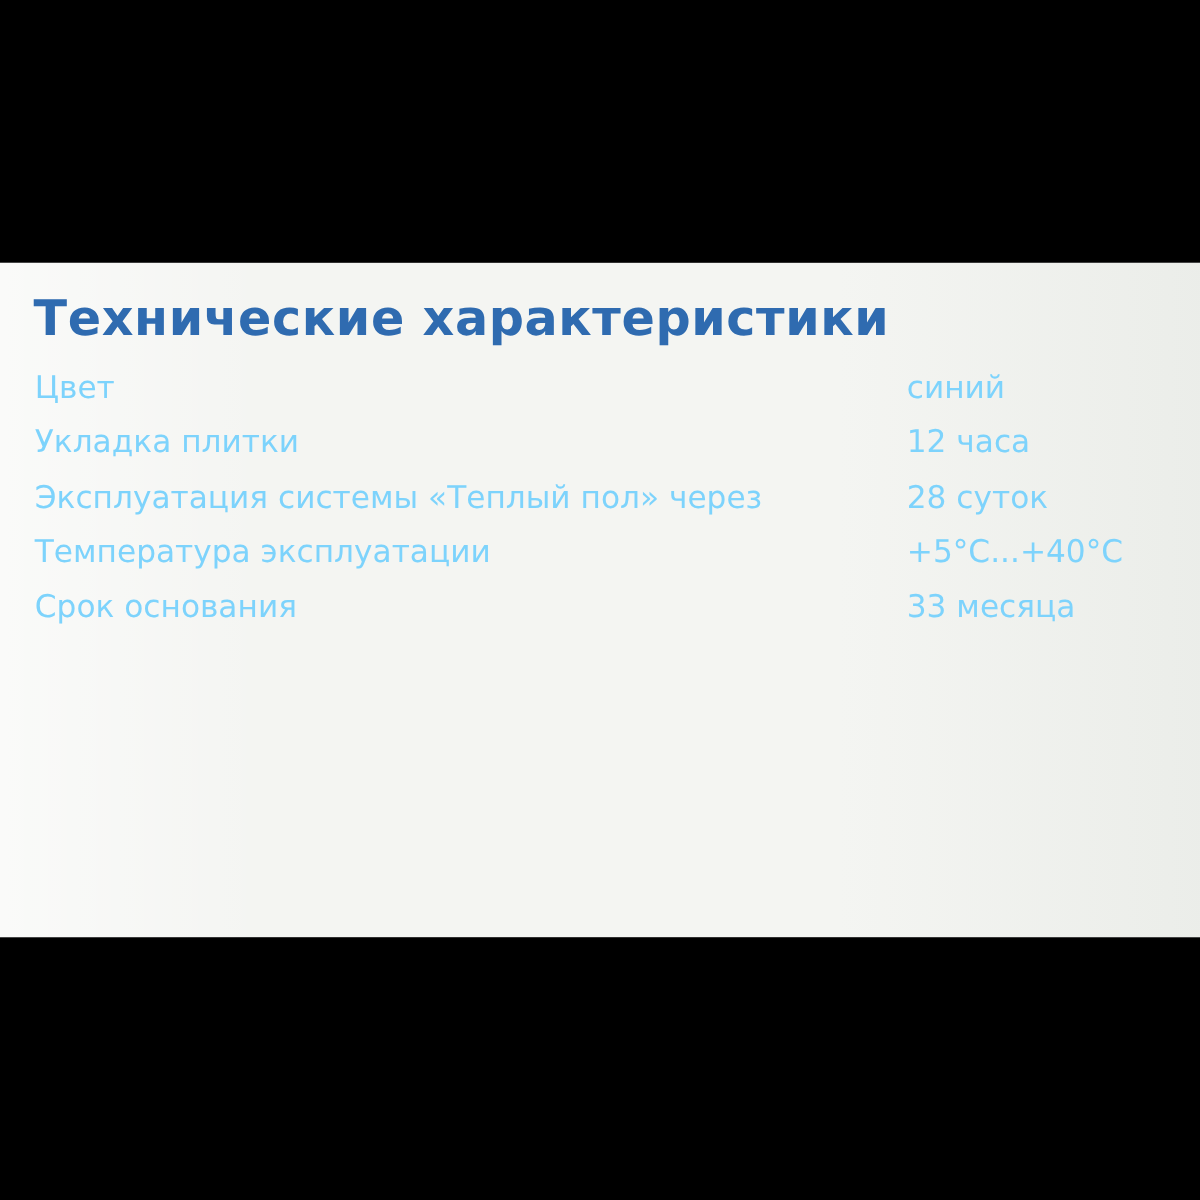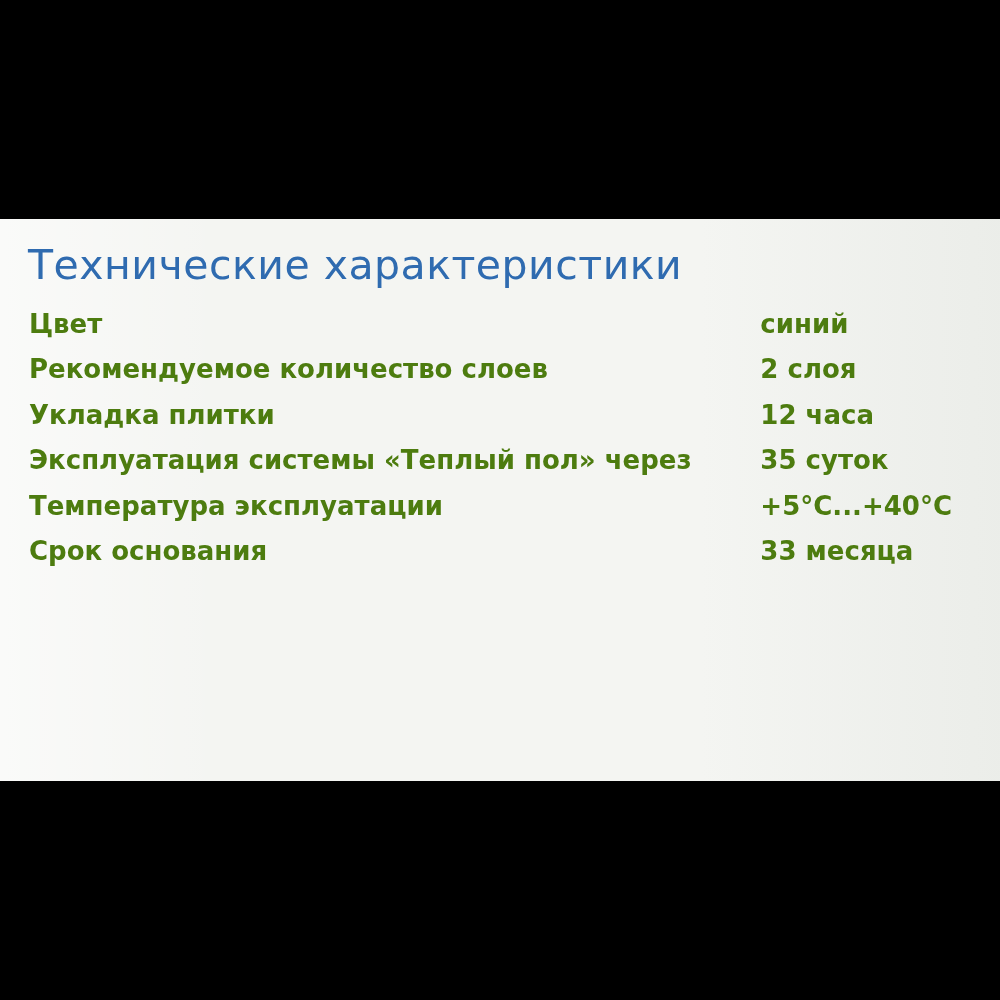--- a/index.html
+++ b/index.html
@@ -42,39 +42,39 @@
     top: 219px;
     width: 1000px;
     height: 562px;
     padding: 0 26px;
     box-sizing: border-box;
     z-index: 3;
   }
   .title {
     color: #2f6bb0;
     font-family: "DejaVu Sans", sans-serif;
-    font-weight: normal;
+    font-weight: bold;
     font-size: 41px;
     letter-spacing: 0.5px;
     margin: 22px 0 12px 2px;
     white-space: nowrap;
   }
   .spec-table {
     width: 100%;
     border-collapse: collapse;
   }
   .spec-row {
     height: 45.5px;
   }
   .spec-name,
   .spec-value {
-    color: #4d7c0f;
+    color: #7dd3fc;
     font-family: "DejaVu Sans", sans-serif;
     font-size: 26px;
-    font-weight: 700;
+    font-weight: 400;
     padding: 0;
     white-space: nowrap;
     vertical-align: middle;
   }
   .spec-name {
     text-align: left;
     padding-left: 3px;
   }
   .spec-value {
     text-align: left;
@@ -95,30 +95,26 @@
   <div class="content">
     <div class="title">Технические характеристики</div>
 
     <table class="spec-table">
       <tbody>
         <tr class="spec-row">
           <td class="spec-name">Цвет</td>
           <td class="spec-value">синий</td>
         </tr>
         <tr class="spec-row">
-          <td class="spec-name">Рекомендуемое количество слоев</td>
-          <td class="spec-value">2 слоя</td>
-        </tr>
-        <tr class="spec-row">
           <td class="spec-name">Укладка плитки</td>
           <td class="spec-value">12 часа</td>
         </tr>
         <tr class="spec-row">
           <td class="spec-name">Эксплуатация системы «Теплый пол» через</td>
-          <td class="spec-value">35 суток</td>
+          <td class="spec-value">28 суток</td>
         </tr>
         <tr class="spec-row">
           <td class="spec-name">Температура эксплуатации</td>
           <td class="spec-value">+5°C...+40°C</td>
         </tr>
         <tr class="spec-row">
           <td class="spec-name">Срок основания</td>
           <td class="spec-value">33 месяца</td>
         </tr>
       </tbody>

